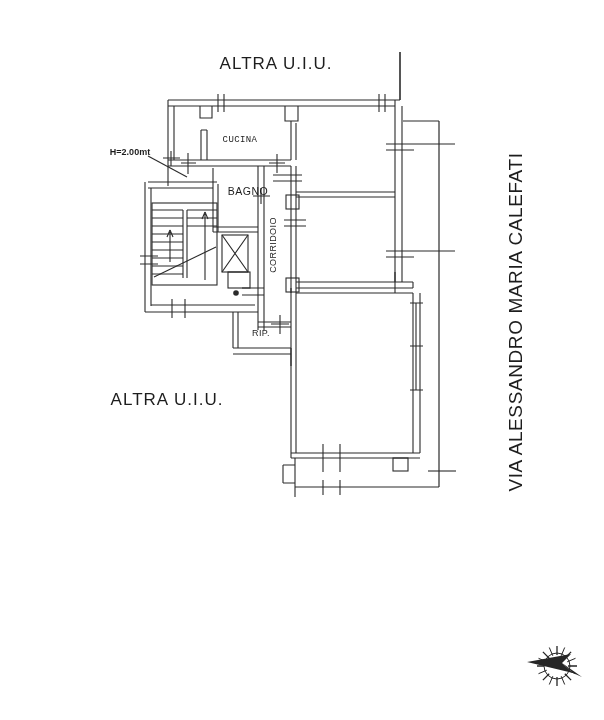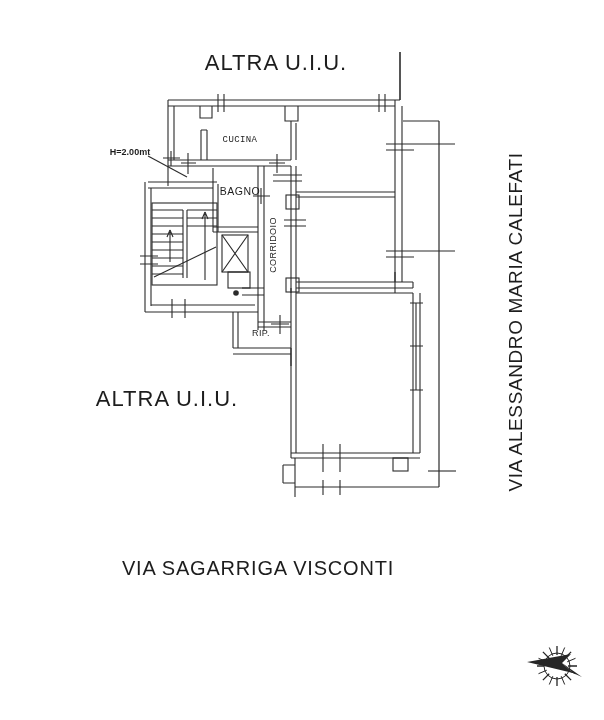--- a/index.html
+++ b/index.html
@@ -4,25 +4,25 @@
 <style>
   html,body{margin:0;padding:0;background:#e8e8e8;}
   #page{
     position:relative;width:604px;height:720px;background:#ffffff;
     font-family:"Liberation Sans", sans-serif;color:#1d1d1d;overflow:hidden;
     margin:0 auto;
   }
   #plan-svg{position:absolute;left:0;top:0;width:604px;height:720px;}
   .lbl{position:absolute;transform:translate(-50%,-50%);white-space:nowrap;
        color:#1d1d1d;line-height:1;}
-  .lbl-big{font-size:22px;letter-spacing:1px;}
+  .lbl-big{font-size:17px;letter-spacing:1px;}
   .lbl-street-bottom{font-size:20px;letter-spacing:0.8px;}
   .lbl-street-right{font-size:19px;letter-spacing:0.6px;transform:translate(-50%,-50%) rotate(-90deg);}
   .lbl-room{font-size:9px;letter-spacing:0.4px;}
-  .lbl-room-md{font-size:10.5px;letter-spacing:0.5px;}
+  .lbl-room-md{font-size:10.5px;letter-spacing:0.5px;padding-left:16px;}
   .lbl-corridor{font-size:9px;letter-spacing:0.4px;transform:translate(-50%,-50%) rotate(-90deg);}
   .lbl-note{font-size:9px;font-weight:bold;text-align:center;}
   #compass{position:absolute;left:523px;top:632px;width:68px;height:68px;}
 </style>
 </head>
 <body>
 
 <div id="page">
 
   <svg id="plan-svg" viewBox="0 0 604 720" fill="none" stroke="#2b2b2b" stroke-width="1.1" stroke-linecap="butt">
@@ -114,21 +114,20 @@
     <path d="M233,312 V348 M238,312 V348 M233,348 H291 M233,354 H291 M291,348 V366"></path>
 
   </svg>
 
   <div class="lbl lbl-big" style="left:276px;top:63px;">ALTRA U.I.U.</div>
 
   <div class="lbl lbl-big" style="left:167px;top:399px;">ALTRA U.I.U.</div>
 
   <div class="lbl lbl-street-right" style="left:515px;top:322px;">VIA ALESSANDRO MARIA CALEFATI</div>
 
-  <div class="lbl lbl-street-bottom" style="left:258px;top:568px;">VIA SAGARRIGA VISCONTI</div>
 
   <div class="lbl lbl-room" style="left:240px;top:140px;font-family:Liberation Mono, monospace;">CUCINA</div>
 
   <div class="lbl lbl-room-md" style="left:240px;top:191px;">BAGNO</div>
 
   <div class="lbl lbl-corridor" style="left:273px;top:245px;">CORRIDOIO</div>
 
   <div class="lbl lbl-room" style="left:261px;top:333px;text-align:right;">RIP.</div>
 
   <div class="lbl lbl-note" style="left:130px;top:152px;">H=2.00mt</div>

